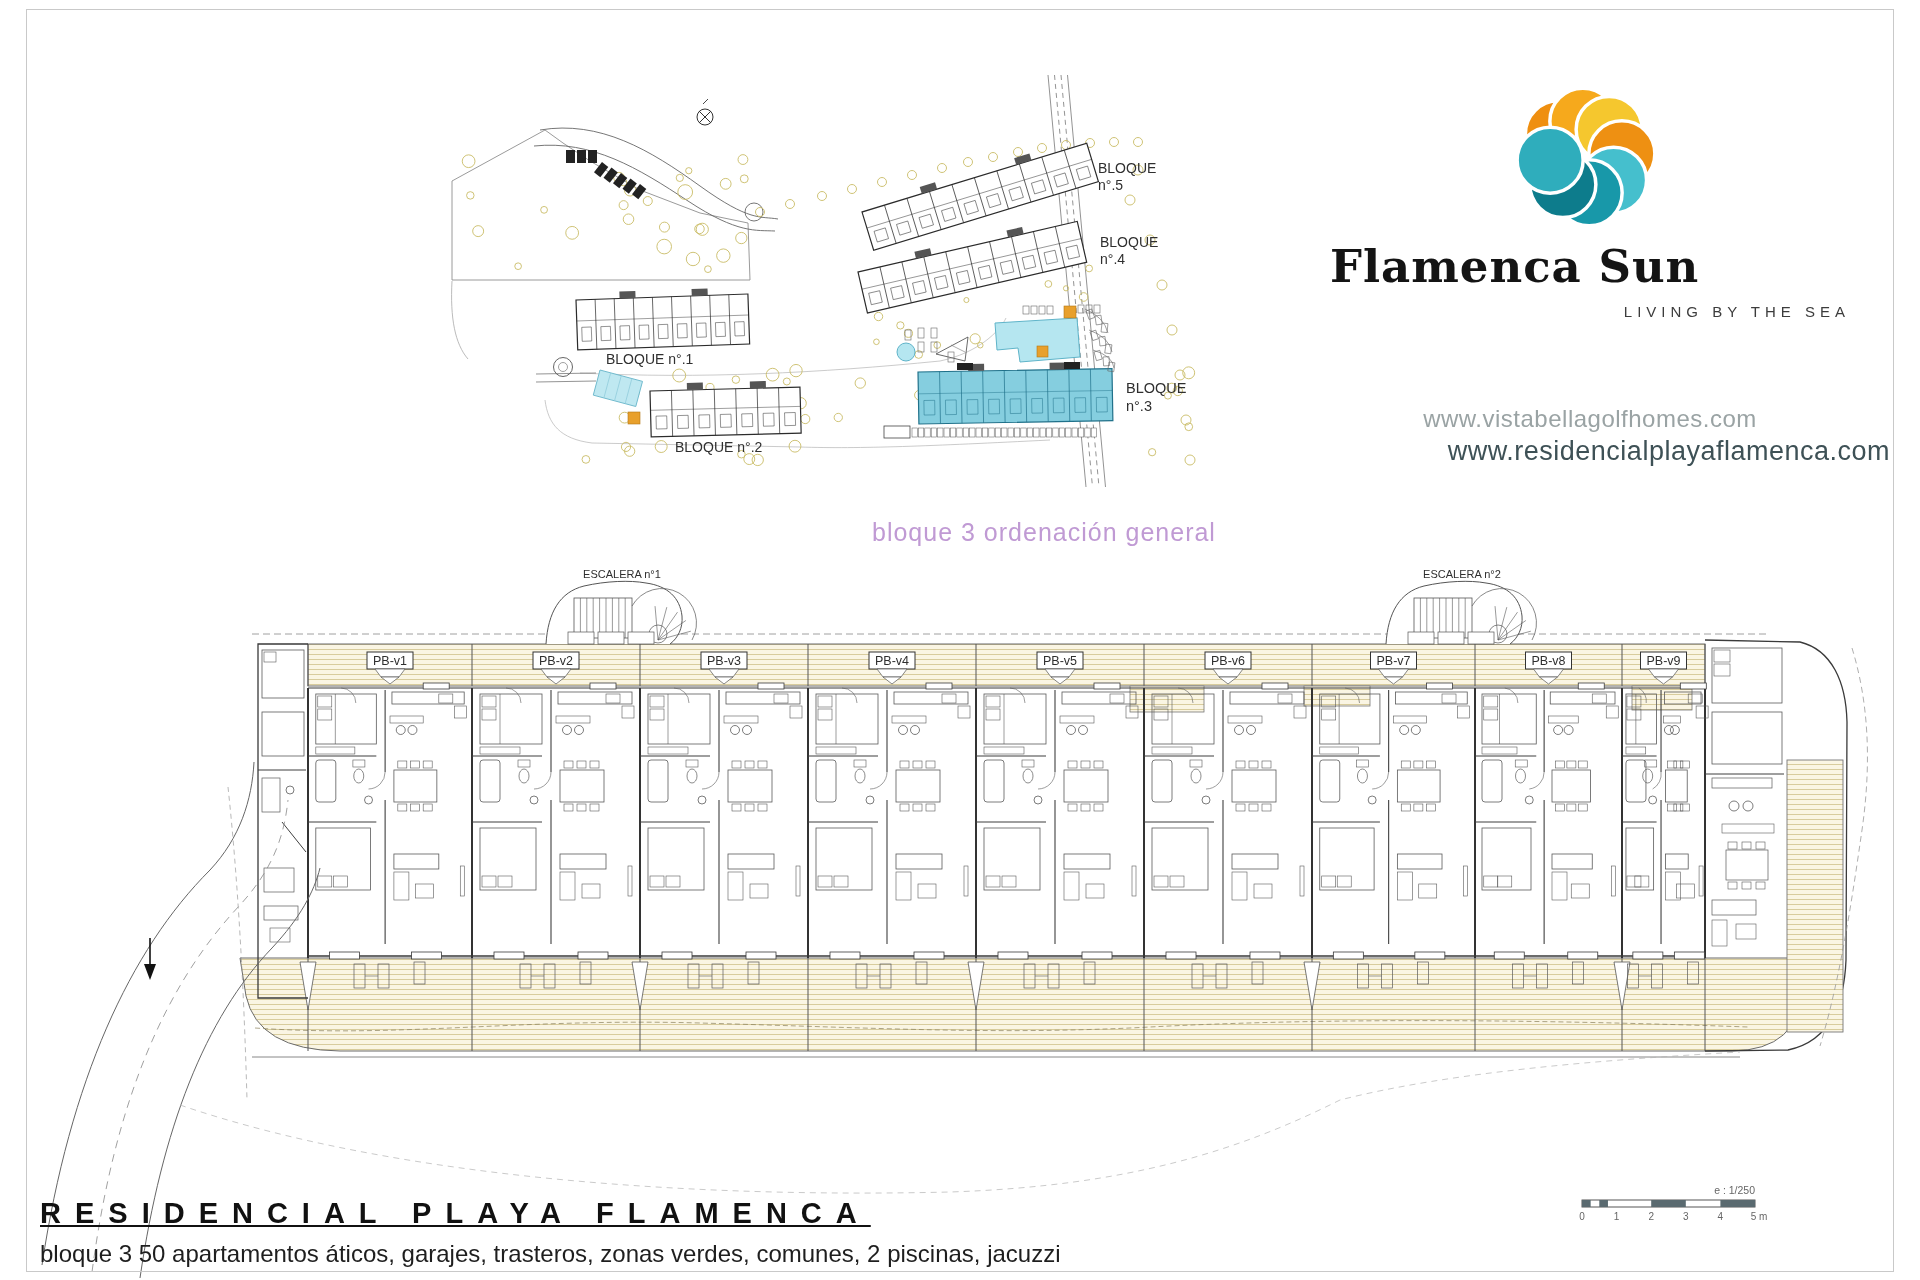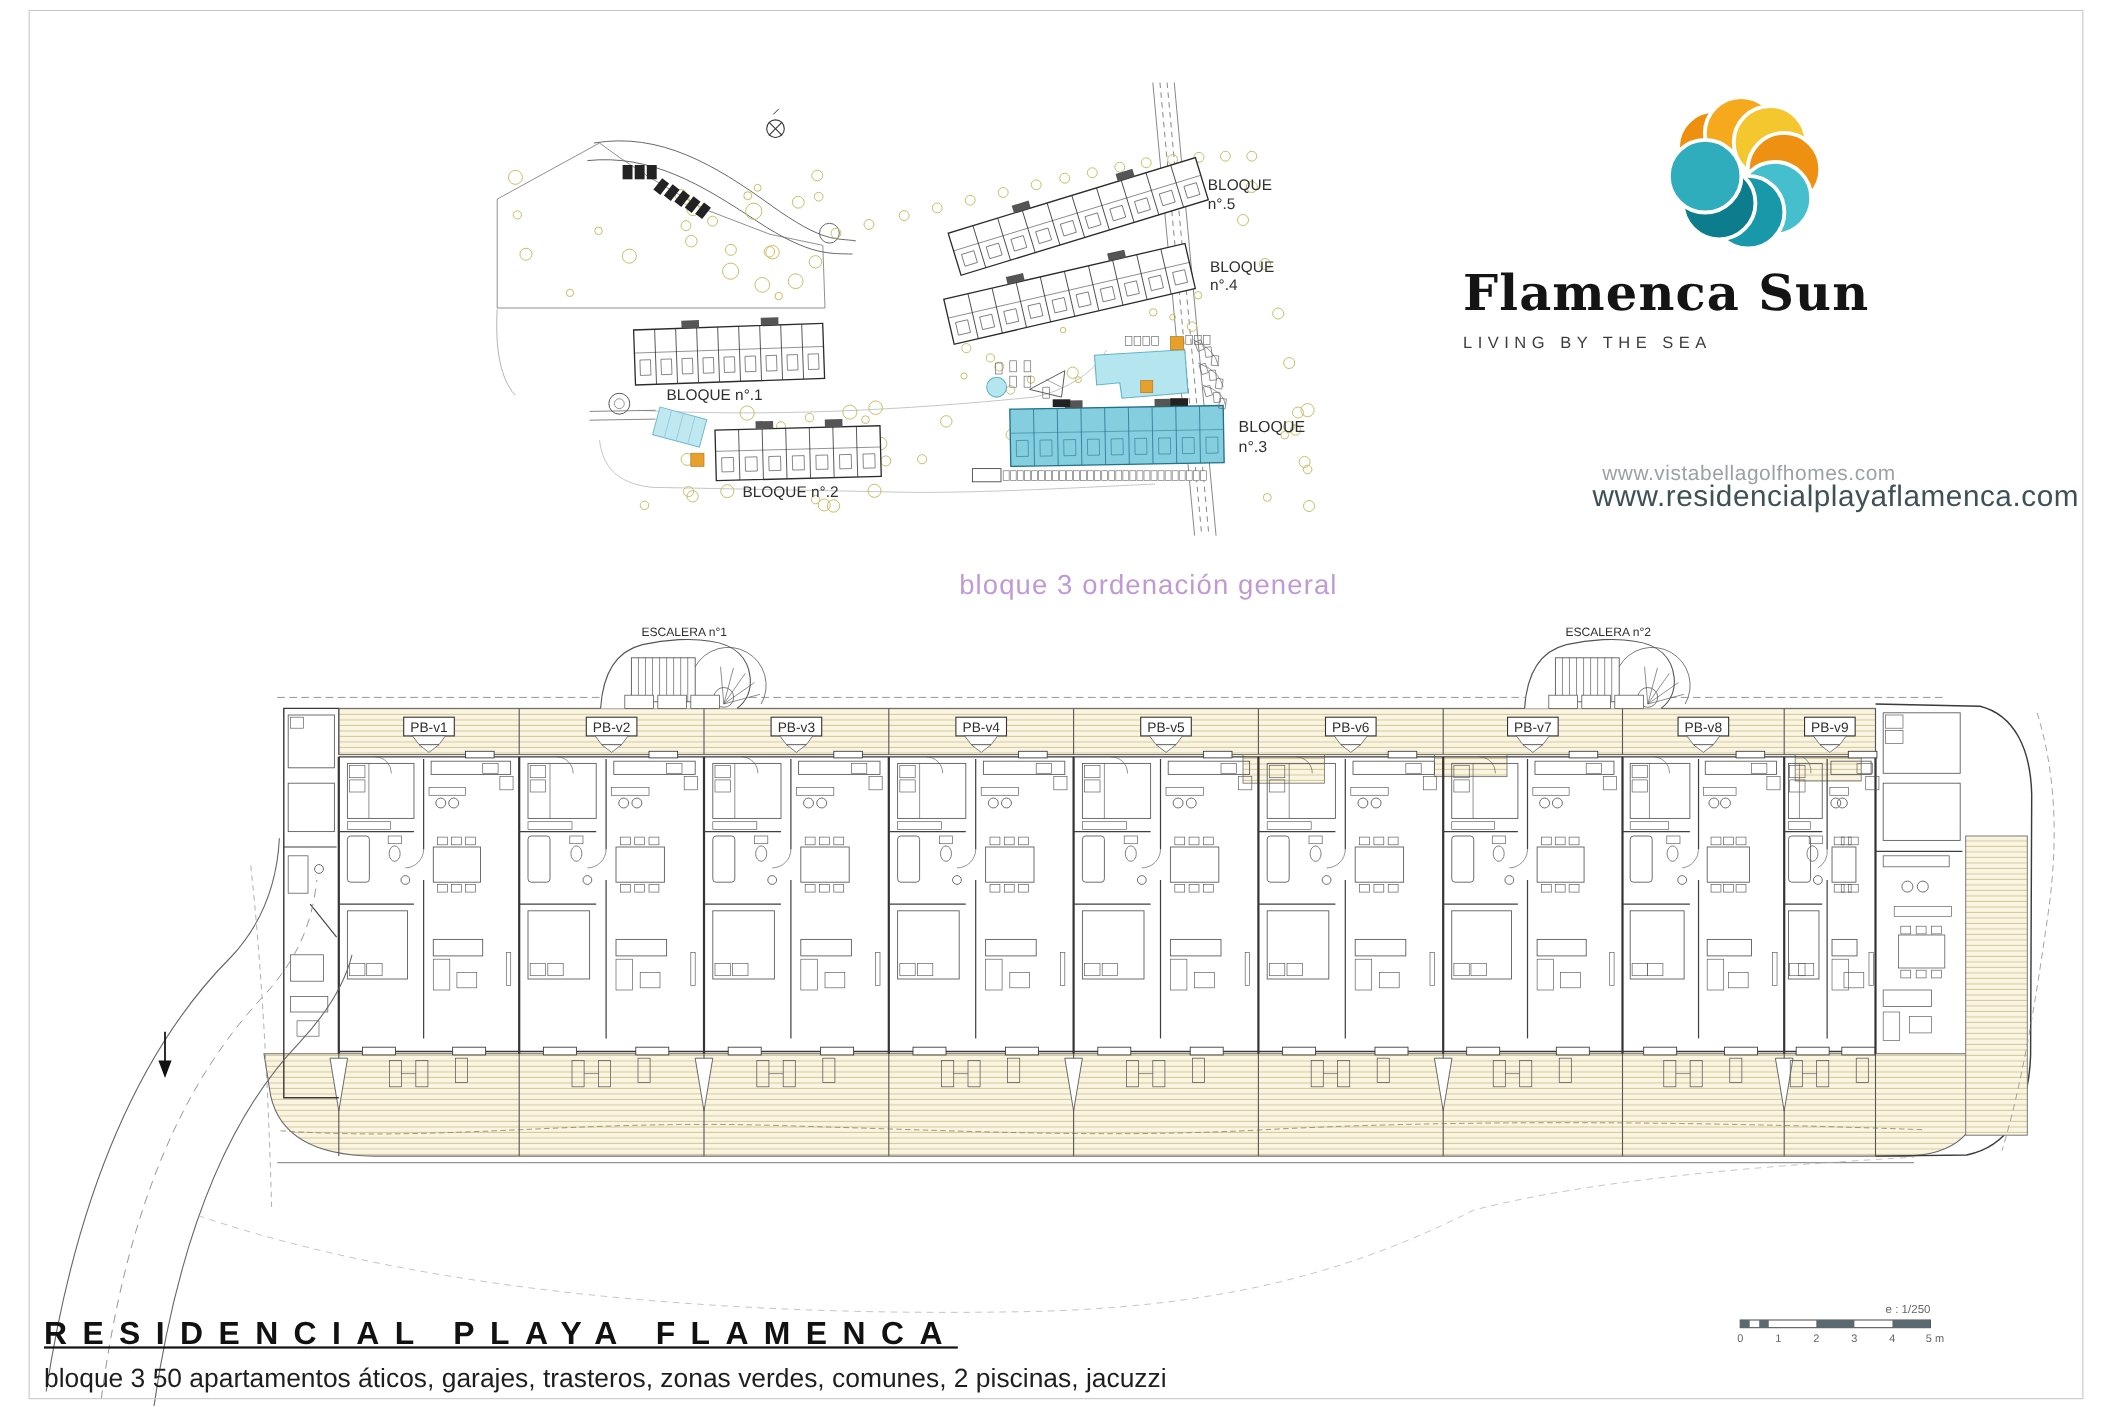--- a/index.html
+++ b/index.html
@@ -5,23 +5,23 @@
   html,body{margin:0;padding:0;background:#e8e8e8;}
   .page{position:relative;width:1920px;height:1280px;background:#ffffff;overflow:hidden;
         font-family:"Liberation Sans",sans-serif;}
   .abs{position:absolute;}
   .frame{left:26px;top:9px;width:1866px;height:1261px;border:1px solid #c9c9c9;pointer-events:none;}
   #drawing{left:0;top:0;}
   .caption{left:872px;top:518px;font-size:25px;letter-spacing:1px;color:#c09ad4;}
   .brand-name{left:1330px;top:240px;width:520px;text-align:left;
               font-family:"DejaVu Serif","Liberation Serif",serif;font-weight:700;
               font-size:45px;color:#141414;letter-spacing:1px;}
-  .brand-tagline{left:1330px;top:303px;width:520px;text-align:left;
+  .brand-tagline{left:1330px;top:303px;width:520px;text-align:right;
               font-size:15px;letter-spacing:5px;color:#3c3c3c;}
-  .url1{left:1290px;top:405px;width:600px;text-align:center;font-size:19px;color:#9aa3a4;letter-spacing:0.5px;margin-top:15px;}
+  .url1{left:1290px;top:405px;width:600px;text-align:center;font-size:24px;color:#9aa3a4;letter-spacing:0.5px;}
   .url2{left:1290px;top:436px;width:600px;text-align:right;font-size:27px;color:#3e5156;letter-spacing:0.5px;}
   .footer-title{left:40px;top:1197px;font-size:29px;font-weight:700;letter-spacing:14px;color:#111;text-decoration:underline;}
   .footer-sub{left:40px;top:1240px;font-size:24px;color:#1e1e1e;}
   .plan-title{left:1316px;top:1226px;font-size:28px;color:#b285c7;letter-spacing:0.5px;}
 </style>
 </head>
 <body>
 
 <div class="page">
 

